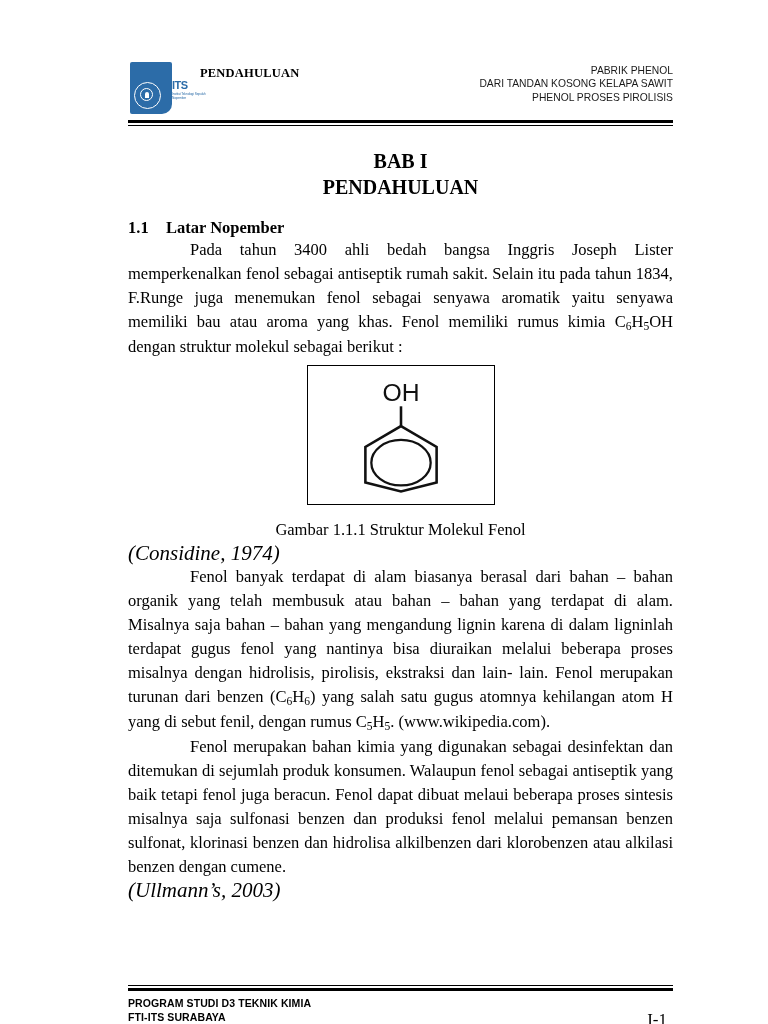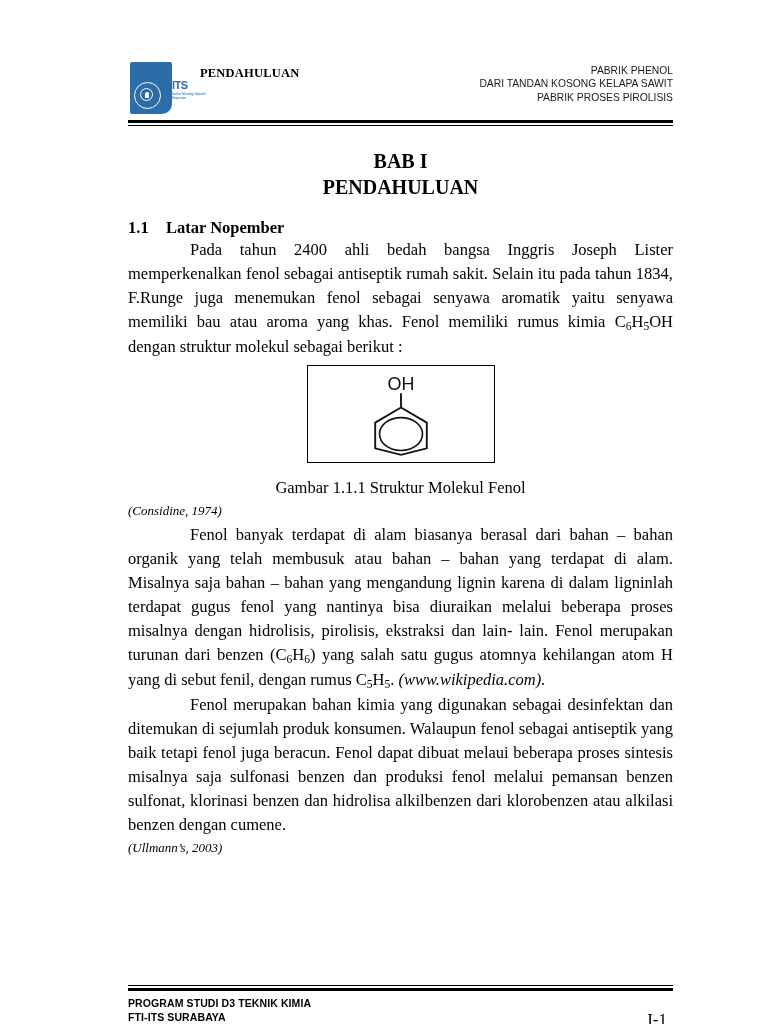--- a/index.html
+++ b/index.html
@@ -168,43 +168,43 @@
     font-size: 16.5px;
     line-height: 24px;
     text-align: justify;
     margin: 0;
     text-indent: 62px;
   }
   p.tight { margin-top: 1px; }
 
   .cite {
     font-style: italic;
-    font-size: 13px;
+    font-size: 21px;
     line-height: 22px;
     margin: 0;
     text-indent: 0;
   }
-  .inline-italic { font-style: italic; }
+  .inline-italic { }
 
   sub {
     font-size: 70%;
     vertical-align: baseline;
     position: relative;
     bottom: -0.28em;
   }
 
   
   .figure-wrap {
     margin-top: 6px;
     display: flex;
     justify-content: center;
   }
   .figure-box {
     width: 188px;
-    height: 98px;
+    height: 140px;
     border: 1.4px solid #000;
     background: #ffffff;
     position: relative;
     box-sizing: border-box;
   }
   .figure-caption {
     text-align: center;
     font-size: 16.5px;
     line-height: 24px;
     margin: 13px 0 0 0;
@@ -267,21 +267,21 @@
       <div class="logo-emblem"></div>
       <div class="logo-its">ITS</div>
       <div class="logo-sub">Institut Teknologi Sepuluh Nopember</div>
     </div>
 
     <div class="header-left">PENDAHULUAN</div>
 
     <div class="header-right">
       <div>PABRIK PHENOL</div>
       <div>DARI TANDAN KOSONG KELAPA SAWIT</div>
-      <div>PABRIK PROSES PIROLISIS</div>
+      <div>PHENOL PROSES PIROLISIS</div>
     </div>
   </div>
 
   <div class="rule-header">
     <div class="thick"></div>
     <div class="gap"></div>
     <div class="thin"></div>
   </div>
 
   <div class="content">
@@ -289,21 +289,21 @@
     <div class="chapter-title">
       <div>BAB I</div>
       <div>PENDAHULUAN</div>
     </div>
 
     <div class="section-heading">
       <span class="num">1.1</span>
       <span>Latar Nopember</span>
     </div>
 
-    <p class="body"><span>Pada tahun 2400 ahli bedah bangsa Inggris Joseph Lister memperkenalkan fenol sebagai antiseptik rumah sakit. Selain itu pada tahun 1834, F.Runge juga menemukan fenol sebagai senyawa aromatik yaitu senyawa memiliki bau atau aroma yang khas. Fenol memiliki rumus kimia C</span><sub>6</sub><span>H</span><sub>5</sub><span>OH dengan struktur molekul sebagai berikut :</span></p>
+    <p class="body"><span>Pada tahun 3400 ahli bedah bangsa Inggris Joseph Lister memperkenalkan fenol sebagai antiseptik rumah sakit. Selain itu pada tahun 1834, F.Runge juga menemukan fenol sebagai senyawa aromatik yaitu senyawa memiliki bau atau aroma yang khas. Fenol memiliki rumus kimia C</span><sub>6</sub><span>H</span><sub>5</sub><span>OH dengan struktur molekul sebagai berikut :</span></p>
 
     <div class="figure-wrap">
       <div class="figure-box">
         <svg viewBox="0 0 188 134" width="100%" height="100%">
           <text x="94" y="33" font-family="Liberation Sans, sans-serif" font-size="25" font-weight="500" text-anchor="middle" fill="#111">OH</text>
           <line x1="94" y1="38" x2="94" y2="58" stroke="#111" stroke-width="2.6"></line>
           <polygon points="94,58 130,79 130,115 94,124 58,115 58,79" fill="none" stroke="#111" stroke-width="2.6"></polygon>
           <ellipse cx="94" cy="95" rx="30" ry="23" fill="none" stroke="#111" stroke-width="2.3"></ellipse>
         </svg>
       </div>

